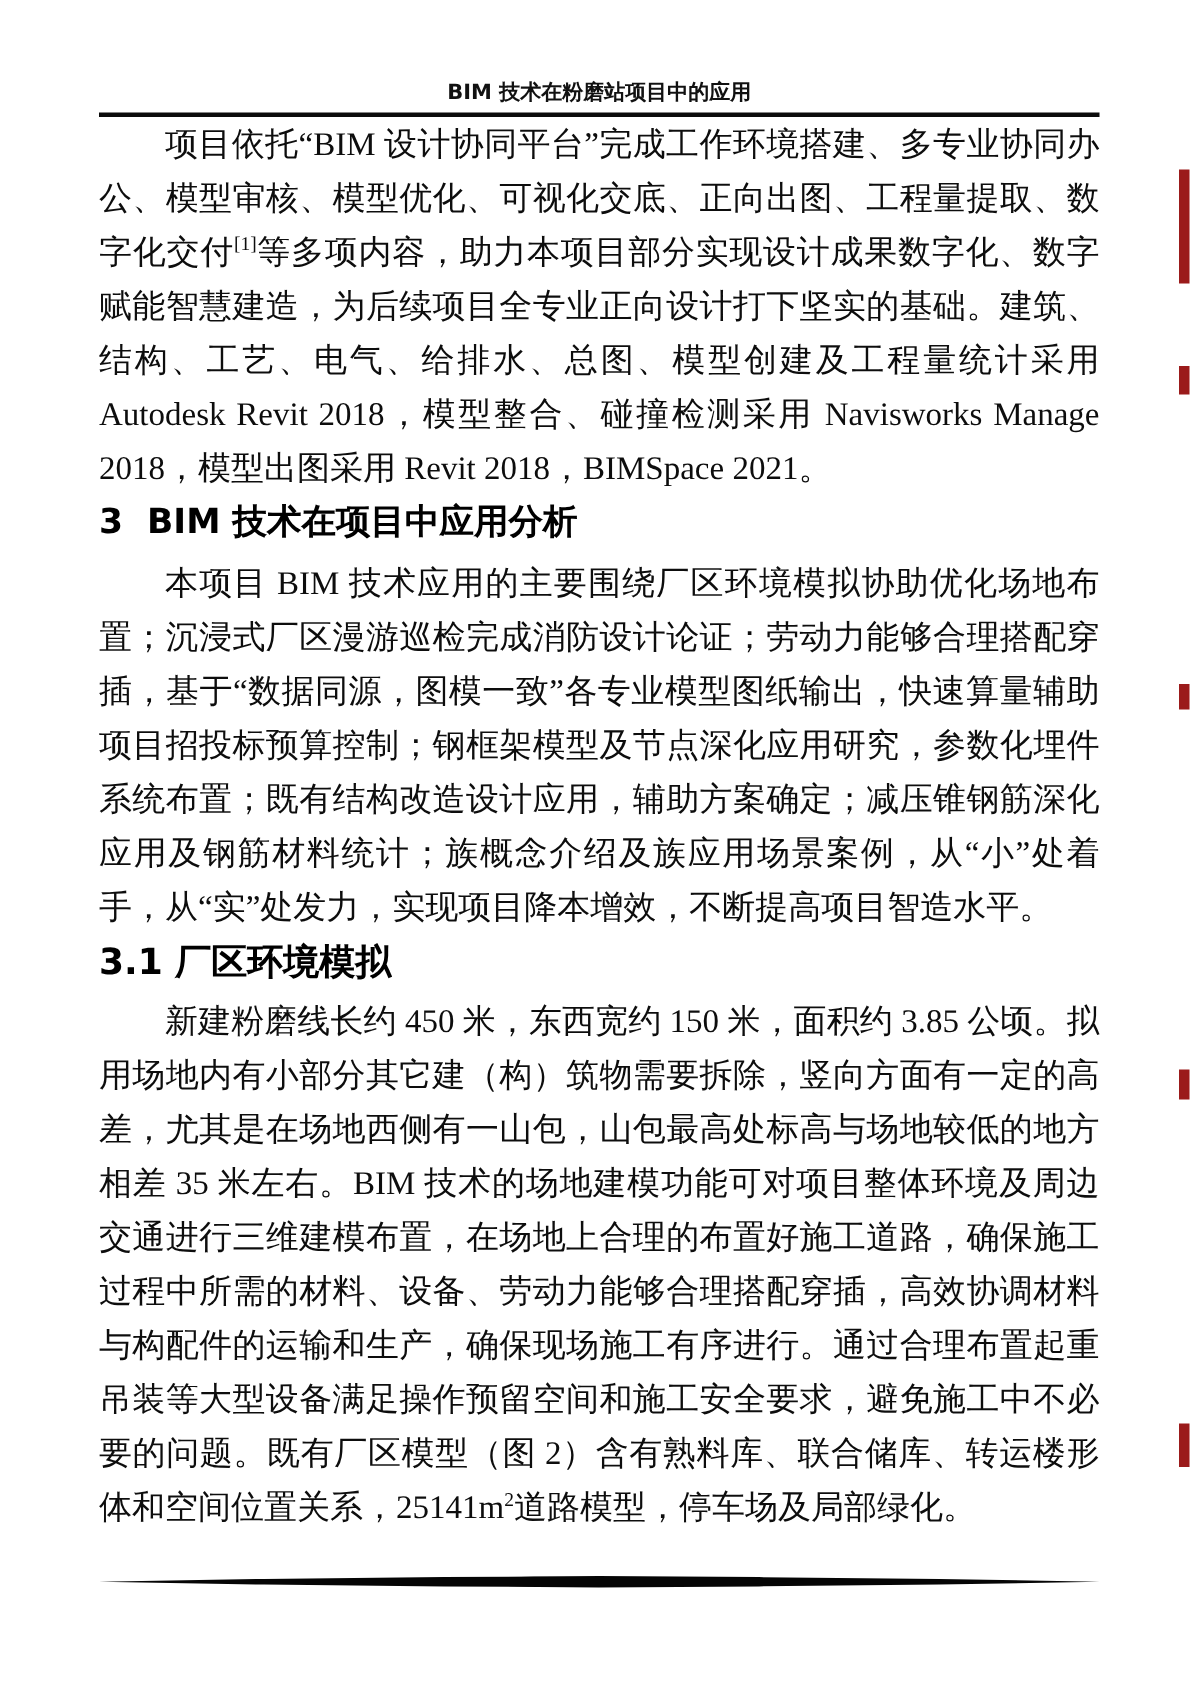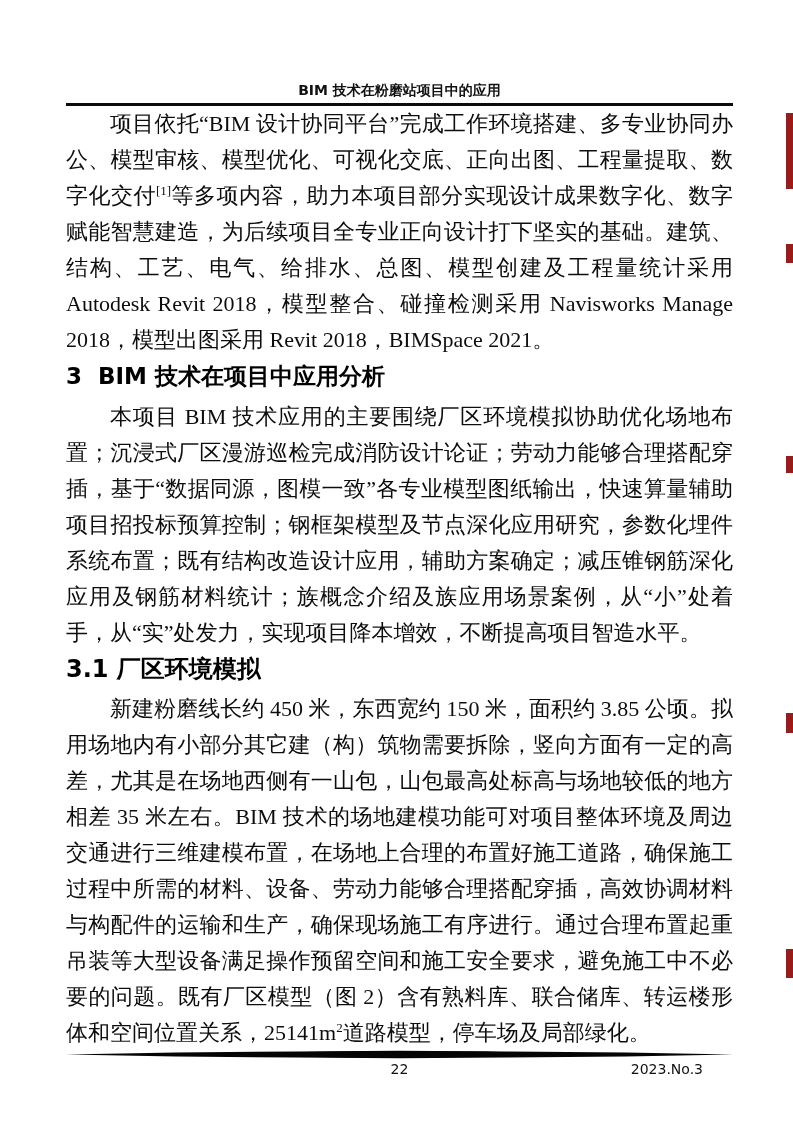--- a/index.html
+++ b/index.html
@@ -8,28 +8,27 @@
     background: #ffffff;
     position: relative;
     overflow: hidden;
     font-family: "Liberation Serif", "DejaVu Serif", serif;
     color: #0d0d0d;
   }
   .page { position: absolute; inset: 0; }
   .content { position: absolute; left: 66px; top: 0; width: 667px; }
 
   .running-header {
-    padding-top: 32px;
+    padding-top: 52px;
     text-align: center;
     font-family: "DejaVu Sans", "Liberation Sans", sans-serif;
     font-size: 14px;
     font-weight: bold;
     line-height: 20px;
     color: #111;
-    margin-top: 48px;
   }
   .header-rule { margin-top: 3px; height: 3px; background: #0b0b0b; }
 
   .body-para {
     margin: 0;
     font-size: 22px;
     line-height: 36px;
     text-align: justify;
     text-justify: inter-character;
     text-indent: 2em;
@@ -107,24 +106,20 @@
     <h3 class="subsection-heading">3.1 厂区环境模拟</h3>
 
     <p class="body-para p4"><span>新建粉磨线长约 450 米，东西宽约 150 米，面积约 3.85 公顷。拟用场地内有小部分其它建（构）筑物需要拆除，竖向方面有一定的高差，尤其是在场地西侧有一山包，山包最高处标高与场地较低的地方相差 35 米左右。BIM 技术的场地建模功能可对项目整体环境及周边交通进行三维建模布置，在场地上合理的布置好施工道路，确保施工过程中所需的材料、设备、劳动力能够合理搭配穿插，高效协调材料与构配件的运输和生产，确保现场施工有序进行。通过合理布置起重吊装等大型设备满足操作预留空间和施工安全要求，避免施工中不必要的问题。既有厂区模型（图 2）含有熟料库、联合储库、转运楼形体和空间位置关系，25141m</span><sup>2</sup><span>道路模型，停车场及局部绿化。</span></p>
   </div>
 
   <div class="footer">
     <svg class="footer-rule" width="667" height="9" viewBox="0 0 667 9">
       <polygon fill="#050505" points="0,4.5 110,2.6 230,1.4 333,0.7 440,1.4 560,2.6 667,4.5 560,6.4 440,7.6 333,8.3 230,7.6 110,6.4"></polygon>
       <polygon fill="#050505" points="150,3.2 290,1.2 420,1.6 470,3.4 420,6.6 290,7.6 150,5.8"></polygon>
     </svg>
-    <div class="footer-row">
-      <span class="page-number">22</span>
-      <span class="issue-label">2023.No.3</span>
-    </div>
   </div>
 
   <div class="edge-marks">
       <div class="edge-mark" style="top: 113px; height: 76px; background: rgb(155, 27, 27);"></div>
       <div class="edge-mark" style="top: 244px; height: 19px; background: rgb(155, 27, 27);"></div>
       <div class="edge-mark" style="top: 456px; height: 17px; background: rgb(155, 27, 27);"></div>
       <div class="edge-mark" style="top: 713px; height: 20px; background: rgb(155, 27, 27);"></div>
       <div class="edge-mark" style="top: 949px; height: 29px; background: rgb(155, 27, 27);"></div>
     </div>
 </div>

